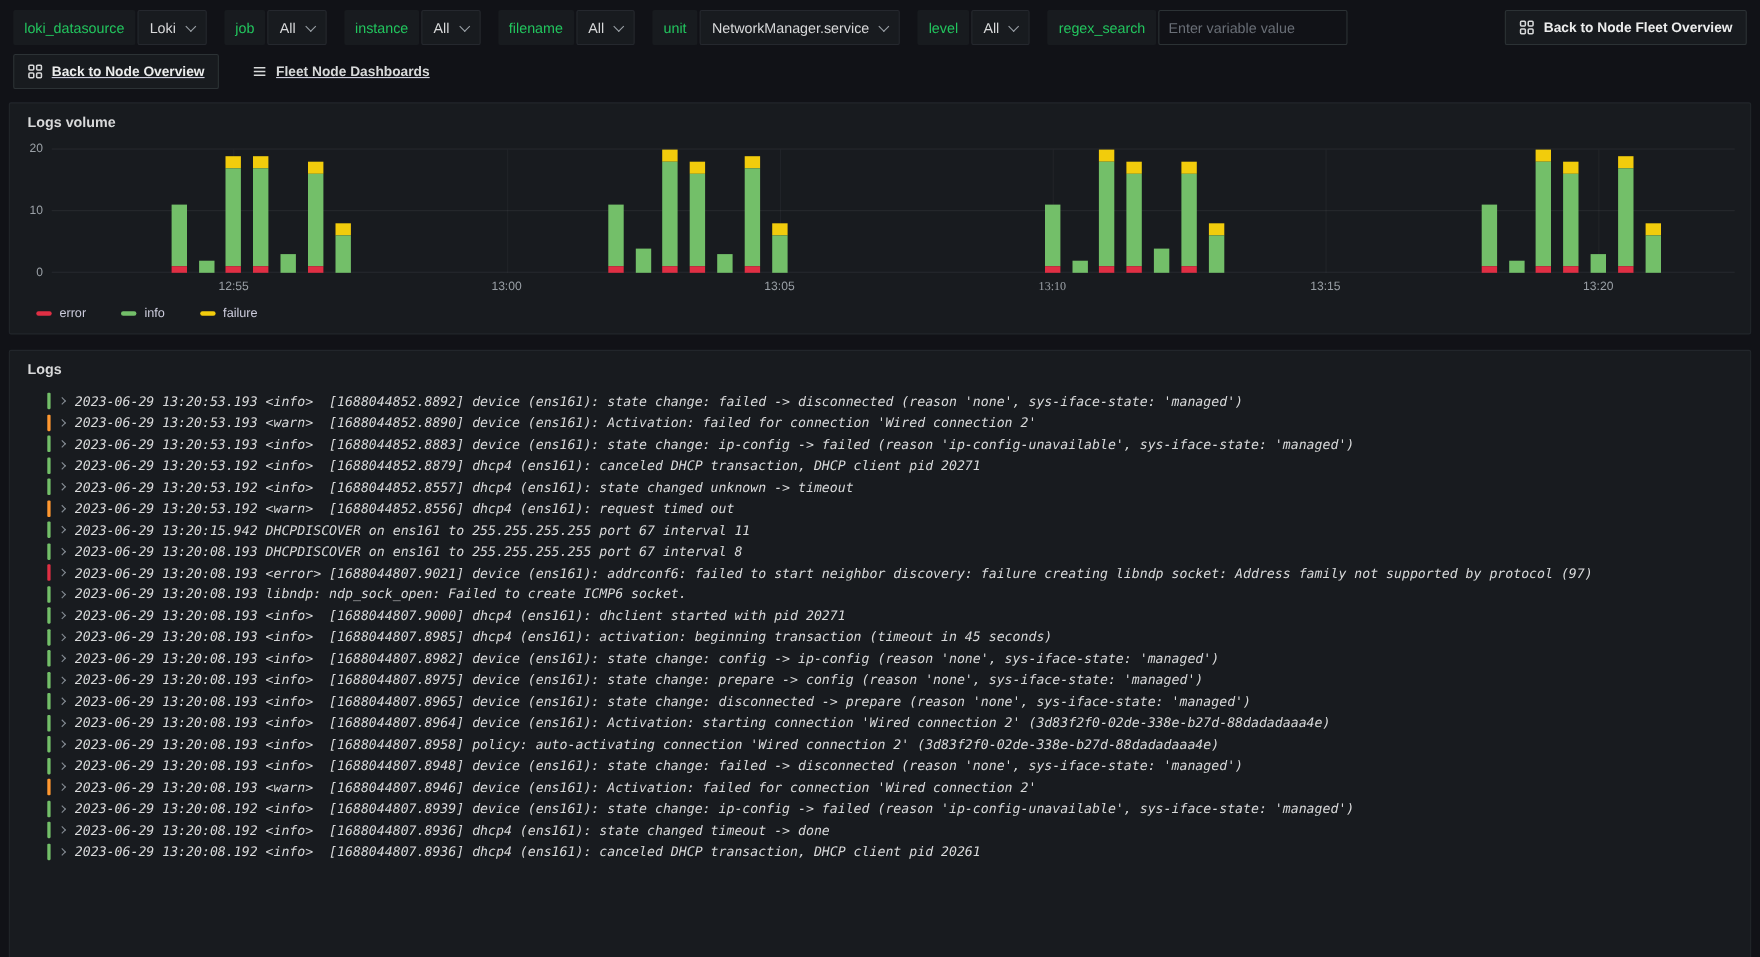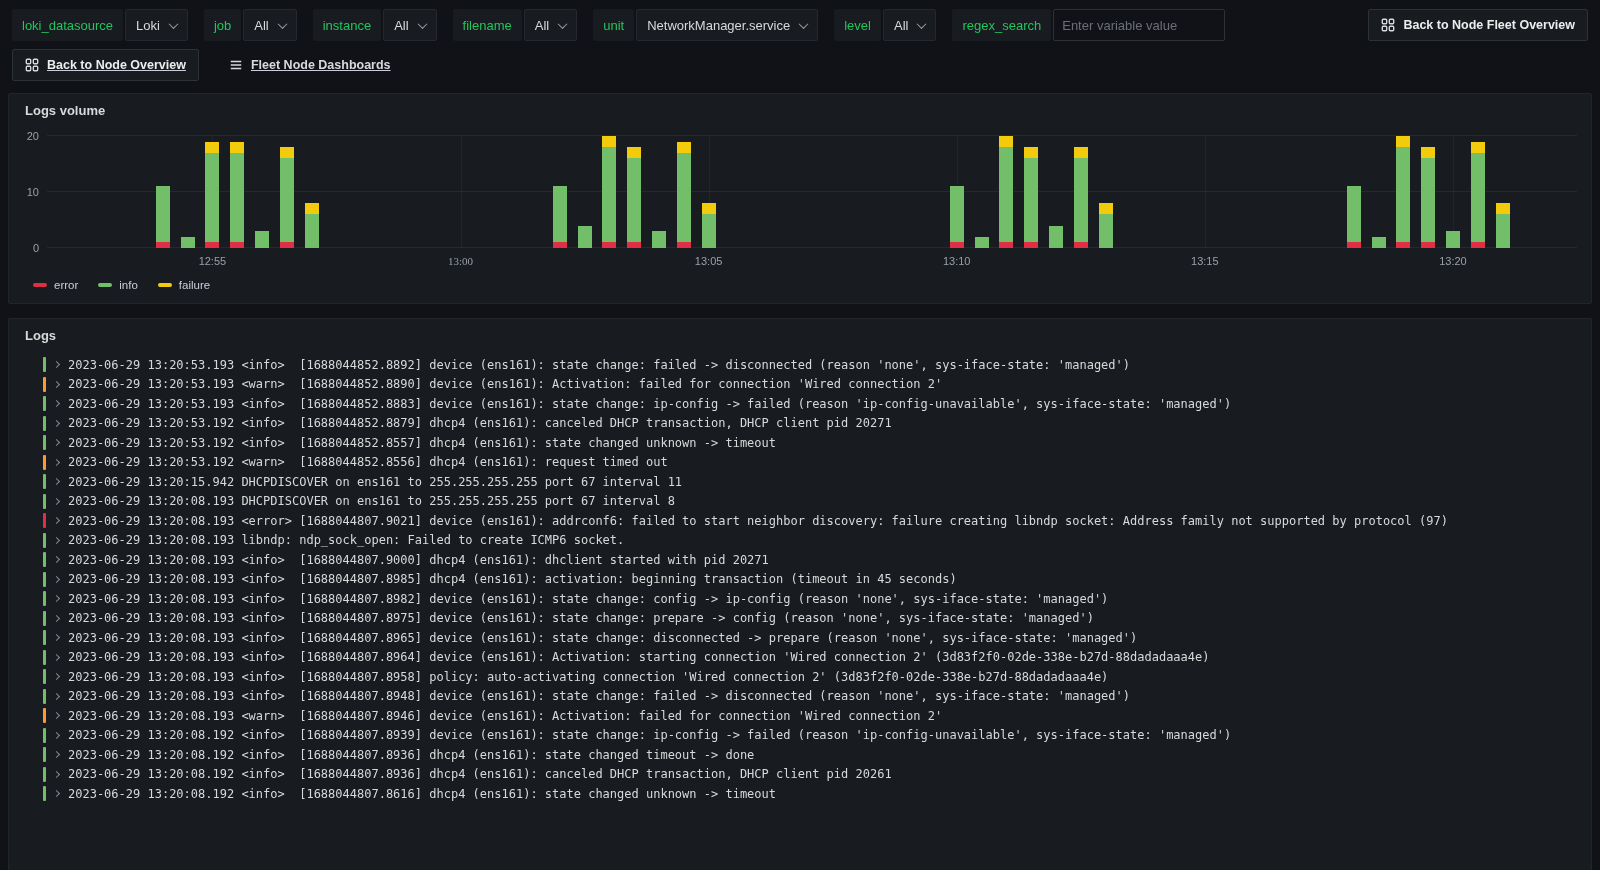--- a/index.html
+++ b/index.html
@@ -47,27 +47,27 @@
   .chart-row { display: flex; padding: 12px 14px 0 8px; }
   .y-axis { position: relative; width: 30px; flex: none; }
   .plot { position: relative; flex: 1; height: 112px; }
   .gridline-h { position: absolute; left: 0; right: 0; height: 1px; background: rgba(204,204,220,0.08); }
   .gridline-v { position: absolute; top: 0; bottom: 0; width: 1px; background: rgba(204,204,220,0.05); }
   .ytick { position: absolute; right: 8px; transform: translateY(50%); font-size: 11px; color: #9aa0a6; line-height: 1; }
   .bar { position: absolute; bottom: 0; width: 14px; height: 100%; display: flex; flex-direction: column; justify-content: flex-end; }
   .seg { width: 100%; }
   .x-axis { position: relative; height: 18px; margin: 5px 14px 0 38px; font-size: 11px; color: #9aa0a6; }
   .xtick { position: absolute; transform: translateX(-50%); top: 2px; white-space: nowrap; }
-  .legend { display: flex; gap: 20px; padding: 8px 16px 12px 24px; align-items: center; }
+  .legend { display: flex; gap: 32px; padding: 8px 16px 12px 24px; align-items: center; }
   .legend-item { display: flex; align-items: center; gap: 7px; cursor: pointer; }
   .legend-swatch { width: 14px; height: 4px; border-radius: 2px; }
   .legend-label { font-size: 11.5px; color: #ccccdc; }
   
   .logs-panel { margin-top: 14px; height: 620px; }
-  .log-list { padding: 6px 12px 0 6px; font-family: "DejaVu Sans Mono", "Liberation Mono", monospace; font-size: 12px; color: #d8d9da; }
+  .log-list { padding: 6px 12px 0 6px; font-family: "DejaVu Sans Mono", "Liberation Mono", monospace; font-size: 12px; color: #d8d9da; font-style: italic; }
   .log-row { display: flex; align-items: center; height: 19.5px; }
   .dup { width: 28px; flex: none; font-size: 11px; color: #ccccdc; padding-left: 6px; }
   .lvl { width: 3px; height: 15px; flex: none; border-radius: 1px; }
   .caret { width: 5px; height: 5px; flex: none; border-top: 1.5px solid #848b93; border-right: 1.5px solid #848b93; transform: rotate(45deg); margin: 0 9px 0 8px; }
   .log-text { white-space: pre; overflow: hidden; }
 </style>
 </head>
 <body>
 
 <div class="topbar">
@@ -285,23 +285,23 @@
           <div class="seg" style="height: 5%; background: rgb(224, 47, 68);"></div>
         </div>
         <div class="bar" style="left: calc(95.1351% - 7px);">
           <div class="seg" style="height: 10%; background: rgb(242, 204, 12);"></div>
           <div class="seg" style="height: 30%; background: rgb(115, 191, 105);"></div>
         </div>
       </div>
   </div>
   <div class="x-axis">
       <div class="xtick" style="left: 10.8108%;">12:55</div>
-      <div class="xtick" style="left: 27.027%; font-family: Liberation Serif, serif;">13:00</div>
+      <div class="xtick" style="left: 27.027%;">13:00</div>
       <div class="xtick" style="left: 43.2432%;">13:05</div>
-      <div class="xtick" style="left: 59.4595%;">13:10</div>
+      <div class="xtick" style="left: 59.4595%; font-family: Liberation Serif, serif;">13:10</div>
       <div class="xtick" style="left: 75.6757%;">13:15</div>
       <div class="xtick" style="left: 91.8919%;">13:20</div>
     </div>
   <div class="legend">
       <div class="legend-item">
         <div class="legend-swatch" style="background: rgb(224, 47, 68);"></div>
         <div class="legend-label">error</div>
       </div>
       <div class="legend-item">
         <div class="legend-swatch" style="background: rgb(115, 191, 105);"></div>
@@ -442,20 +442,14 @@
         <div class="lvl" style="background: rgb(115, 191, 105);"></div>
         <div class="caret"></div>
         <div class="log-text">2023-06-29 13:20:08.192 &lt;info&gt;  [1688044807.8936] dhcp4 (ens161): state changed timeout -&gt; done</div>
       </div>
       <div class="log-row">
         <div class="dup"></div>
         <div class="lvl" style="background: rgb(115, 191, 105);"></div>
         <div class="caret"></div>
         <div class="log-text">2023-06-29 13:20:08.192 &lt;info&gt;  [1688044807.8936] dhcp4 (ens161): canceled DHCP transaction, DHCP client pid 20261</div>
       </div>
-      <div class="log-row">
-        <div class="dup"></div>
-        <div class="lvl" style="background: rgb(115, 191, 105);"></div>
-        <div class="caret"></div>
-        <div class="log-text">2023-06-29 13:20:08.192 &lt;info&gt;  [1688044807.8616] dhcp4 (ens161): state changed unknown -&gt; timeout</div>
-      </div>
     </div>
 </div>
 
 </body></html>

